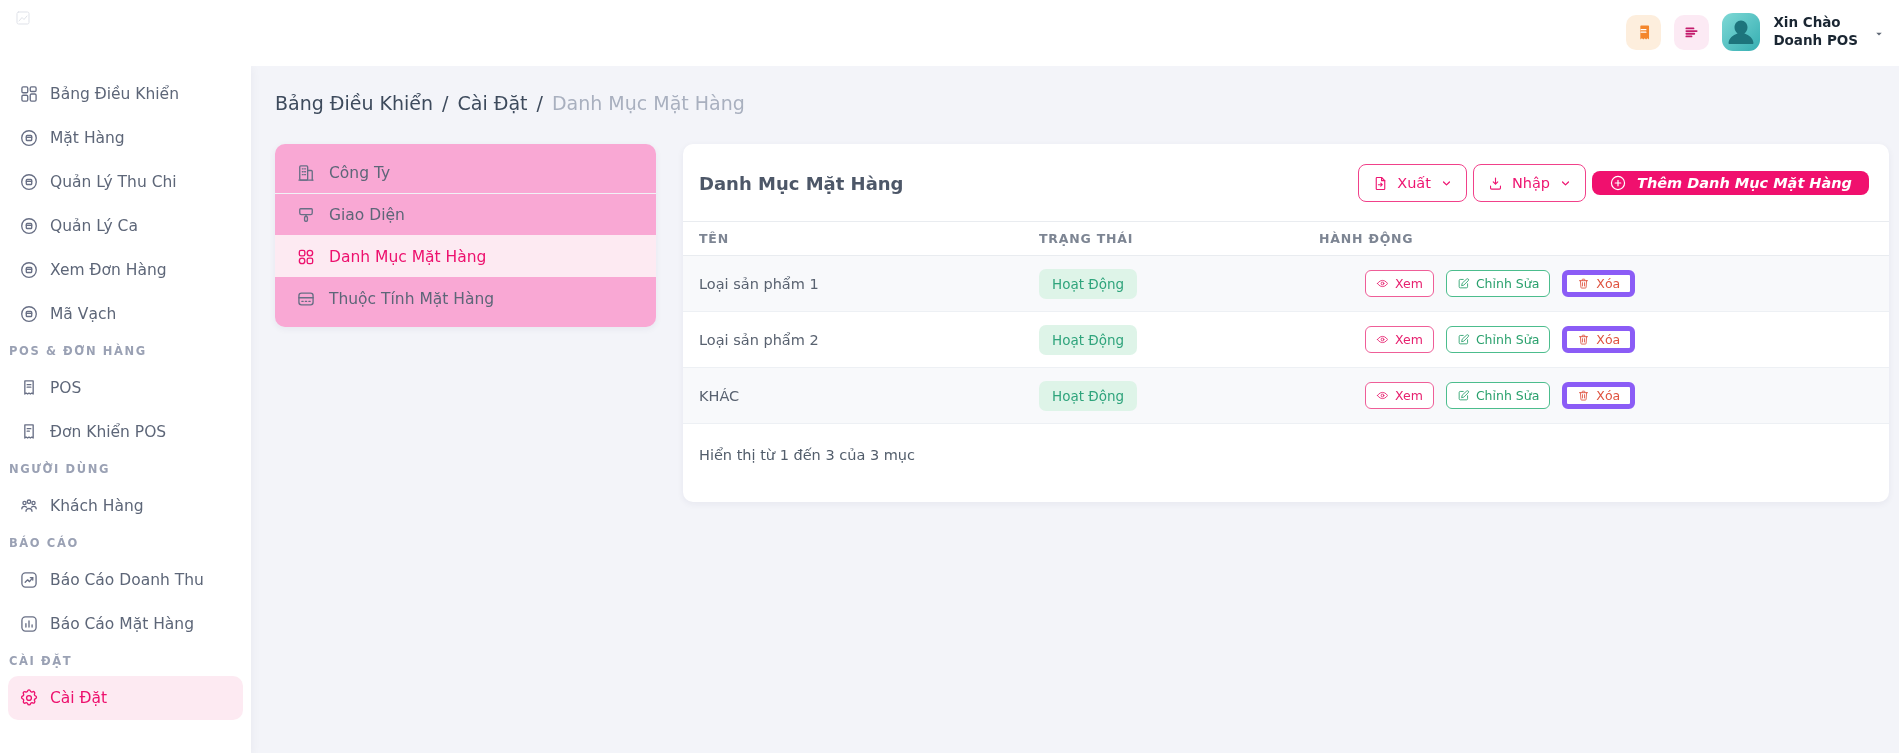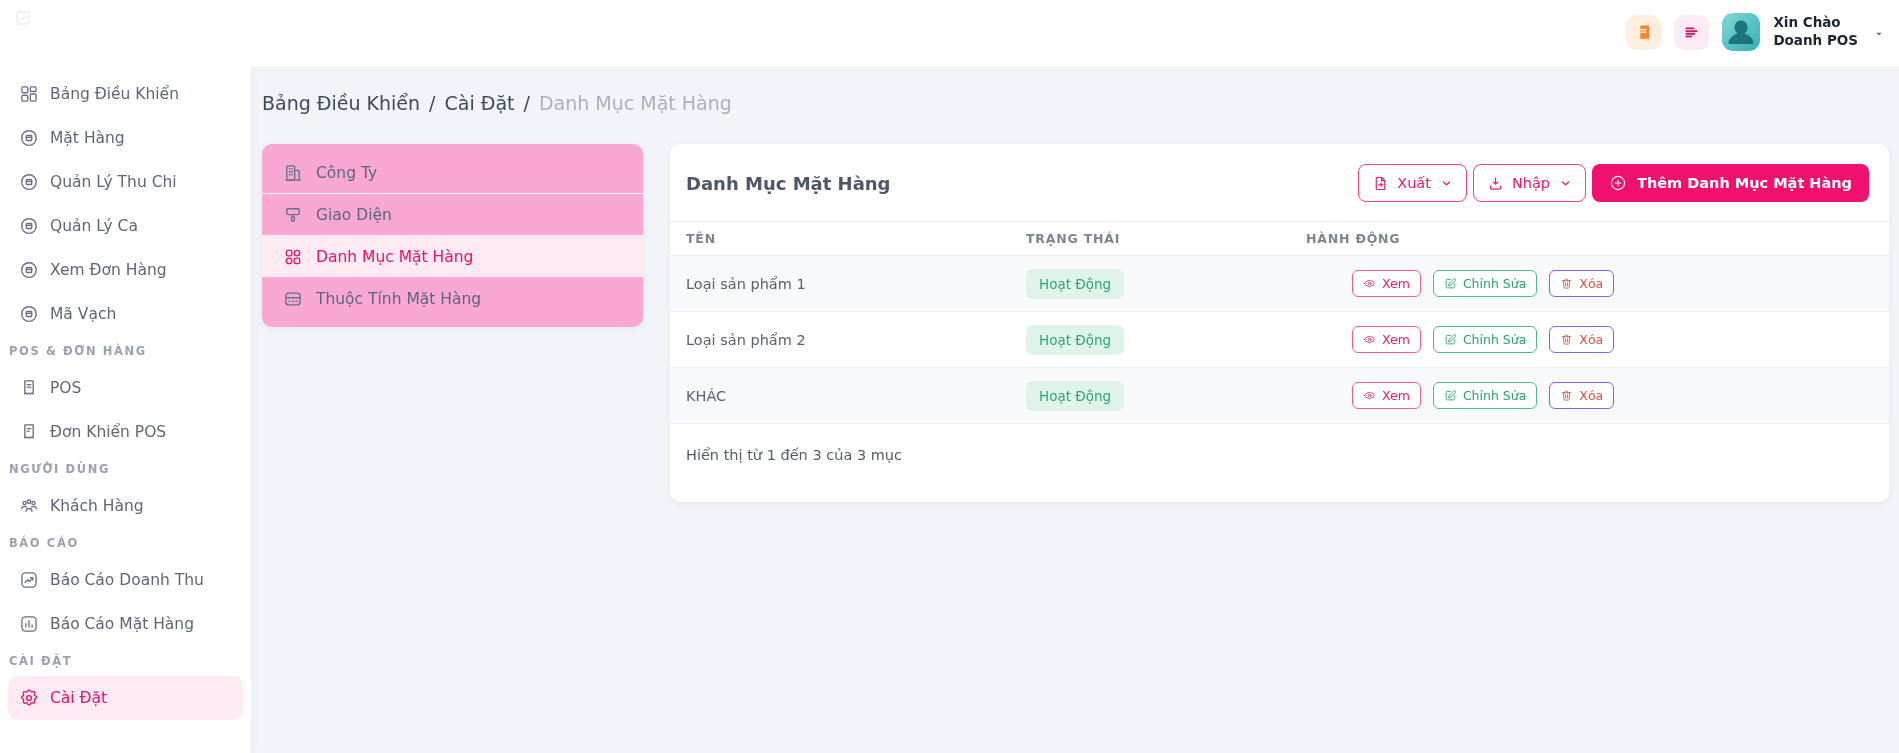--- a/index.html
+++ b/index.html
@@ -31,21 +31,21 @@
     box-shadow:0 2px 10px rgba(27,39,71,.06);padding-top:6px;box-sizing:border-box;}
   .sb-heading{height:30px;display:flex;align-items:center;padding-left:9px;
     font-size:11.5px;font-weight:700;letter-spacing:1.6px;color:#9aa1b4;text-transform:uppercase;}
   .sb-item{height:44px;display:flex;align-items:center;gap:11px;padding-left:19px;cursor:pointer;
     font-size:15.5px;color:#5d6678;}
   .sb-item .icn{width:20px;height:20px;color:#686f85;flex:0 0 20px;}
   .sb-item.active{margin:0 8px;padding-left:11px;border-radius:10px;background:#fdeaf2;color:#ed116e;}
   .sb-item.active .icn{color:#ed116e;}
 
   
-  .content{position:absolute;left:251px;top:66px;right:0;bottom:0;padding:18px 10px 0 11px;box-sizing:border-box;}
+  .content{position:absolute;left:251px;top:66px;right:0;bottom:0;padding:18px 10px 0 24px;box-sizing:border-box;}
   .breadcrumb{font-size:19px;font-weight:500;color:#3d4a5c;margin:8px 0 30px 0;}
   .breadcrumb .sep{margin:0 9px;color:#3d4a5c;}
   .breadcrumb .crumb.last{color:#a9b0bf;}
   .cards-row{display:flex;align-items:flex-start;gap:27px;}
 
   
   .settings-card{width:381px;flex:0 0 381px;background:#f9a8d4;border-radius:10px;padding:8px 0;
     box-shadow:0 2px 7px rgba(30,40,80,.06);box-sizing:border-box;}
   .st-item{height:41px;display:flex;align-items:center;gap:13px;padding:0 21px;cursor:pointer;font-size:15.5px;color:#5d6678;}
   .st-item .icn{width:20px;height:20px;color:#686f85;flex:0 0 20px;}
@@ -57,37 +57,37 @@
 
   
   .panel-card{flex:1;background:#fff;border-radius:10px;box-shadow:0 2px 7px rgba(30,40,80,.06);overflow:hidden;}
   .panel-header{display:flex;align-items:center;justify-content:space-between;padding:20px 20px 19px 16px;}
   .panel-title{font-size:18px;font-weight:600;color:#4d5768;}
   .btn-row{display:flex;align-items:center;gap:6px;}
   .btn{display:inline-flex;align-items:center;border-radius:8px;cursor:pointer;font-family:inherit;box-sizing:border-box;}
   .btn-outline{height:38px;padding:0 13px;gap:8px;background:#fff;border:1.5px solid #f1418a;color:#ee1672;font-size:14.5px;font-weight:500;}
   .btn-outline .icn{width:17px;height:17px;}
   .btn-outline .chev{width:13px;height:13px;margin-left:1px;}
-  .btn-primary{height:38px;padding:0 17px;gap:10px;background:#f0106e;border:none;color:#fff;font-size:14.5px;font-weight:600;}
+  .btn-primary{height:24px;padding:0 17px;gap:10px;background:#f0106e;border:none;color:#fff;font-size:14.5px;font-weight:600;font-style:italic;}
   .btn-primary .icn{width:18px;height:18px;}
 
   table.data{width:100%;border-collapse:collapse;table-layout:fixed;}
   table.data col.c1{width:340px;} table.data col.c2{width:280px;}
   thead th{height:33px;text-align:left;padding:0 0 0 16px;font-size:12.5px;font-weight:600;color:#7d8593;
     letter-spacing:.8px;border-top:1px solid #e9ecf0;border-bottom:1px solid #e9ecf0;}
   tbody td{height:55px;padding:0 0 0 16px;font-size:14.5px;color:#596270;border-bottom:1px solid #edf0f4;}
   tbody tr:nth-child(odd){background:#f8f9fb;}
   .badge{display:inline-block;padding:7px 13px;border-radius:7px;background:#def4e8;color:#2fa47c;font-size:13.5px;}
   .actions{display:flex;align-items:center;gap:12px;}
   .act-btn{height:27px;display:inline-flex;align-items:center;gap:6px;padding:0 10px;border-radius:6px;background:#fff;
     font-size:12.5px;cursor:pointer;font-family:inherit;box-sizing:border-box;}
   .act-btn .icn{width:13px;height:13px;}
   .act-view{color:#e7216f;border:1px solid #ef5e98;margin-left:46px;}
   .act-edit{color:#28a06c;border:1px solid #4cbd8d;}
-  .act-del{color:#df5340;border:1px solid #8b5cf6;}
+  .act-del{color:#df5340;border:5px solid #8b5cf6;}
   .table-footer{padding:23px 16px 39px 16px;font-size:14.5px;color:#525d6b;}
 </style>
 </head>
 <body>
 
 <header class="topbar">
   <span class="logo-mark icn">
     <svg viewBox="0 0 14 14" style="stroke:#c6cbd6;stroke-width:1;">
         <rect x="1" y="1" width="12" height="12" rx="1.5"></rect>
         <path d="M3 10l3-3.5 2 2 3-3.5"></path>

